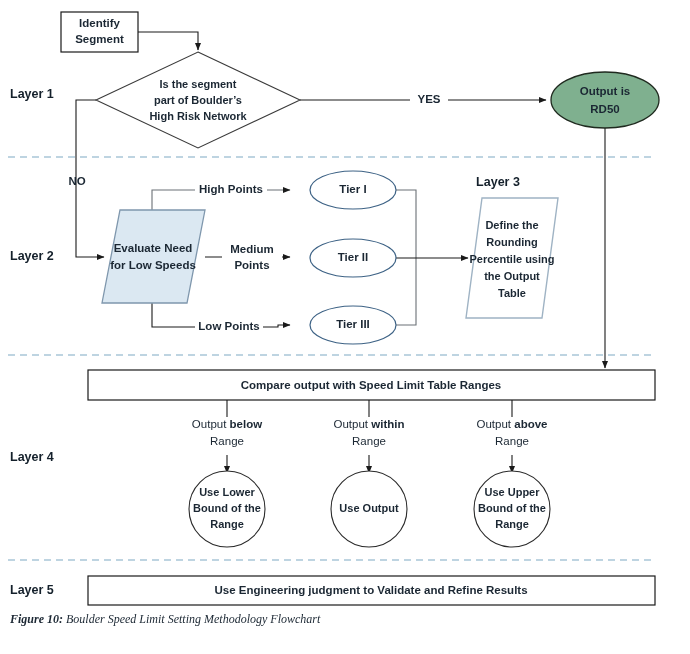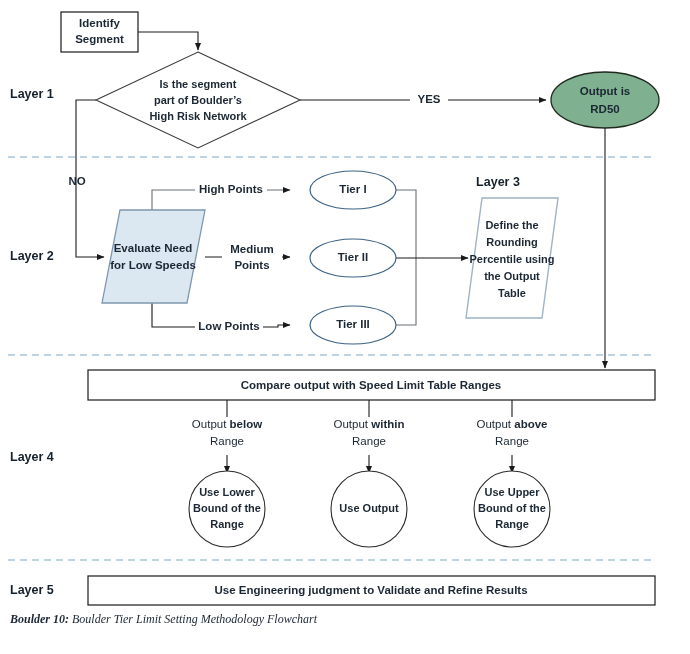--- a/index.html
+++ b/index.html
@@ -255,16 +255,16 @@
       <text class="node-text small" x="512" y="525">Range</text>
     </g>
 
     <g>
       <rect class="box-rect" x="88" y="576" width="567" height="29"></rect>
       <text class="bar-text" x="371" y="591">Use Engineering judgment to Validate and Refine Results</text>
     </g>
   </svg>
 
   <div class="caption">
-    <span class="cap-label">Boulder 10:</span><span class="cap-text"> Boulder Tier Limit Setting Methodology Flowchart</span>
+    <span class="cap-label">Figure 10:</span><span class="cap-text"> Boulder Speed Limit Setting Methodology Flowchart</span>
   </div>
 
 </div>
 
 </body></html>

